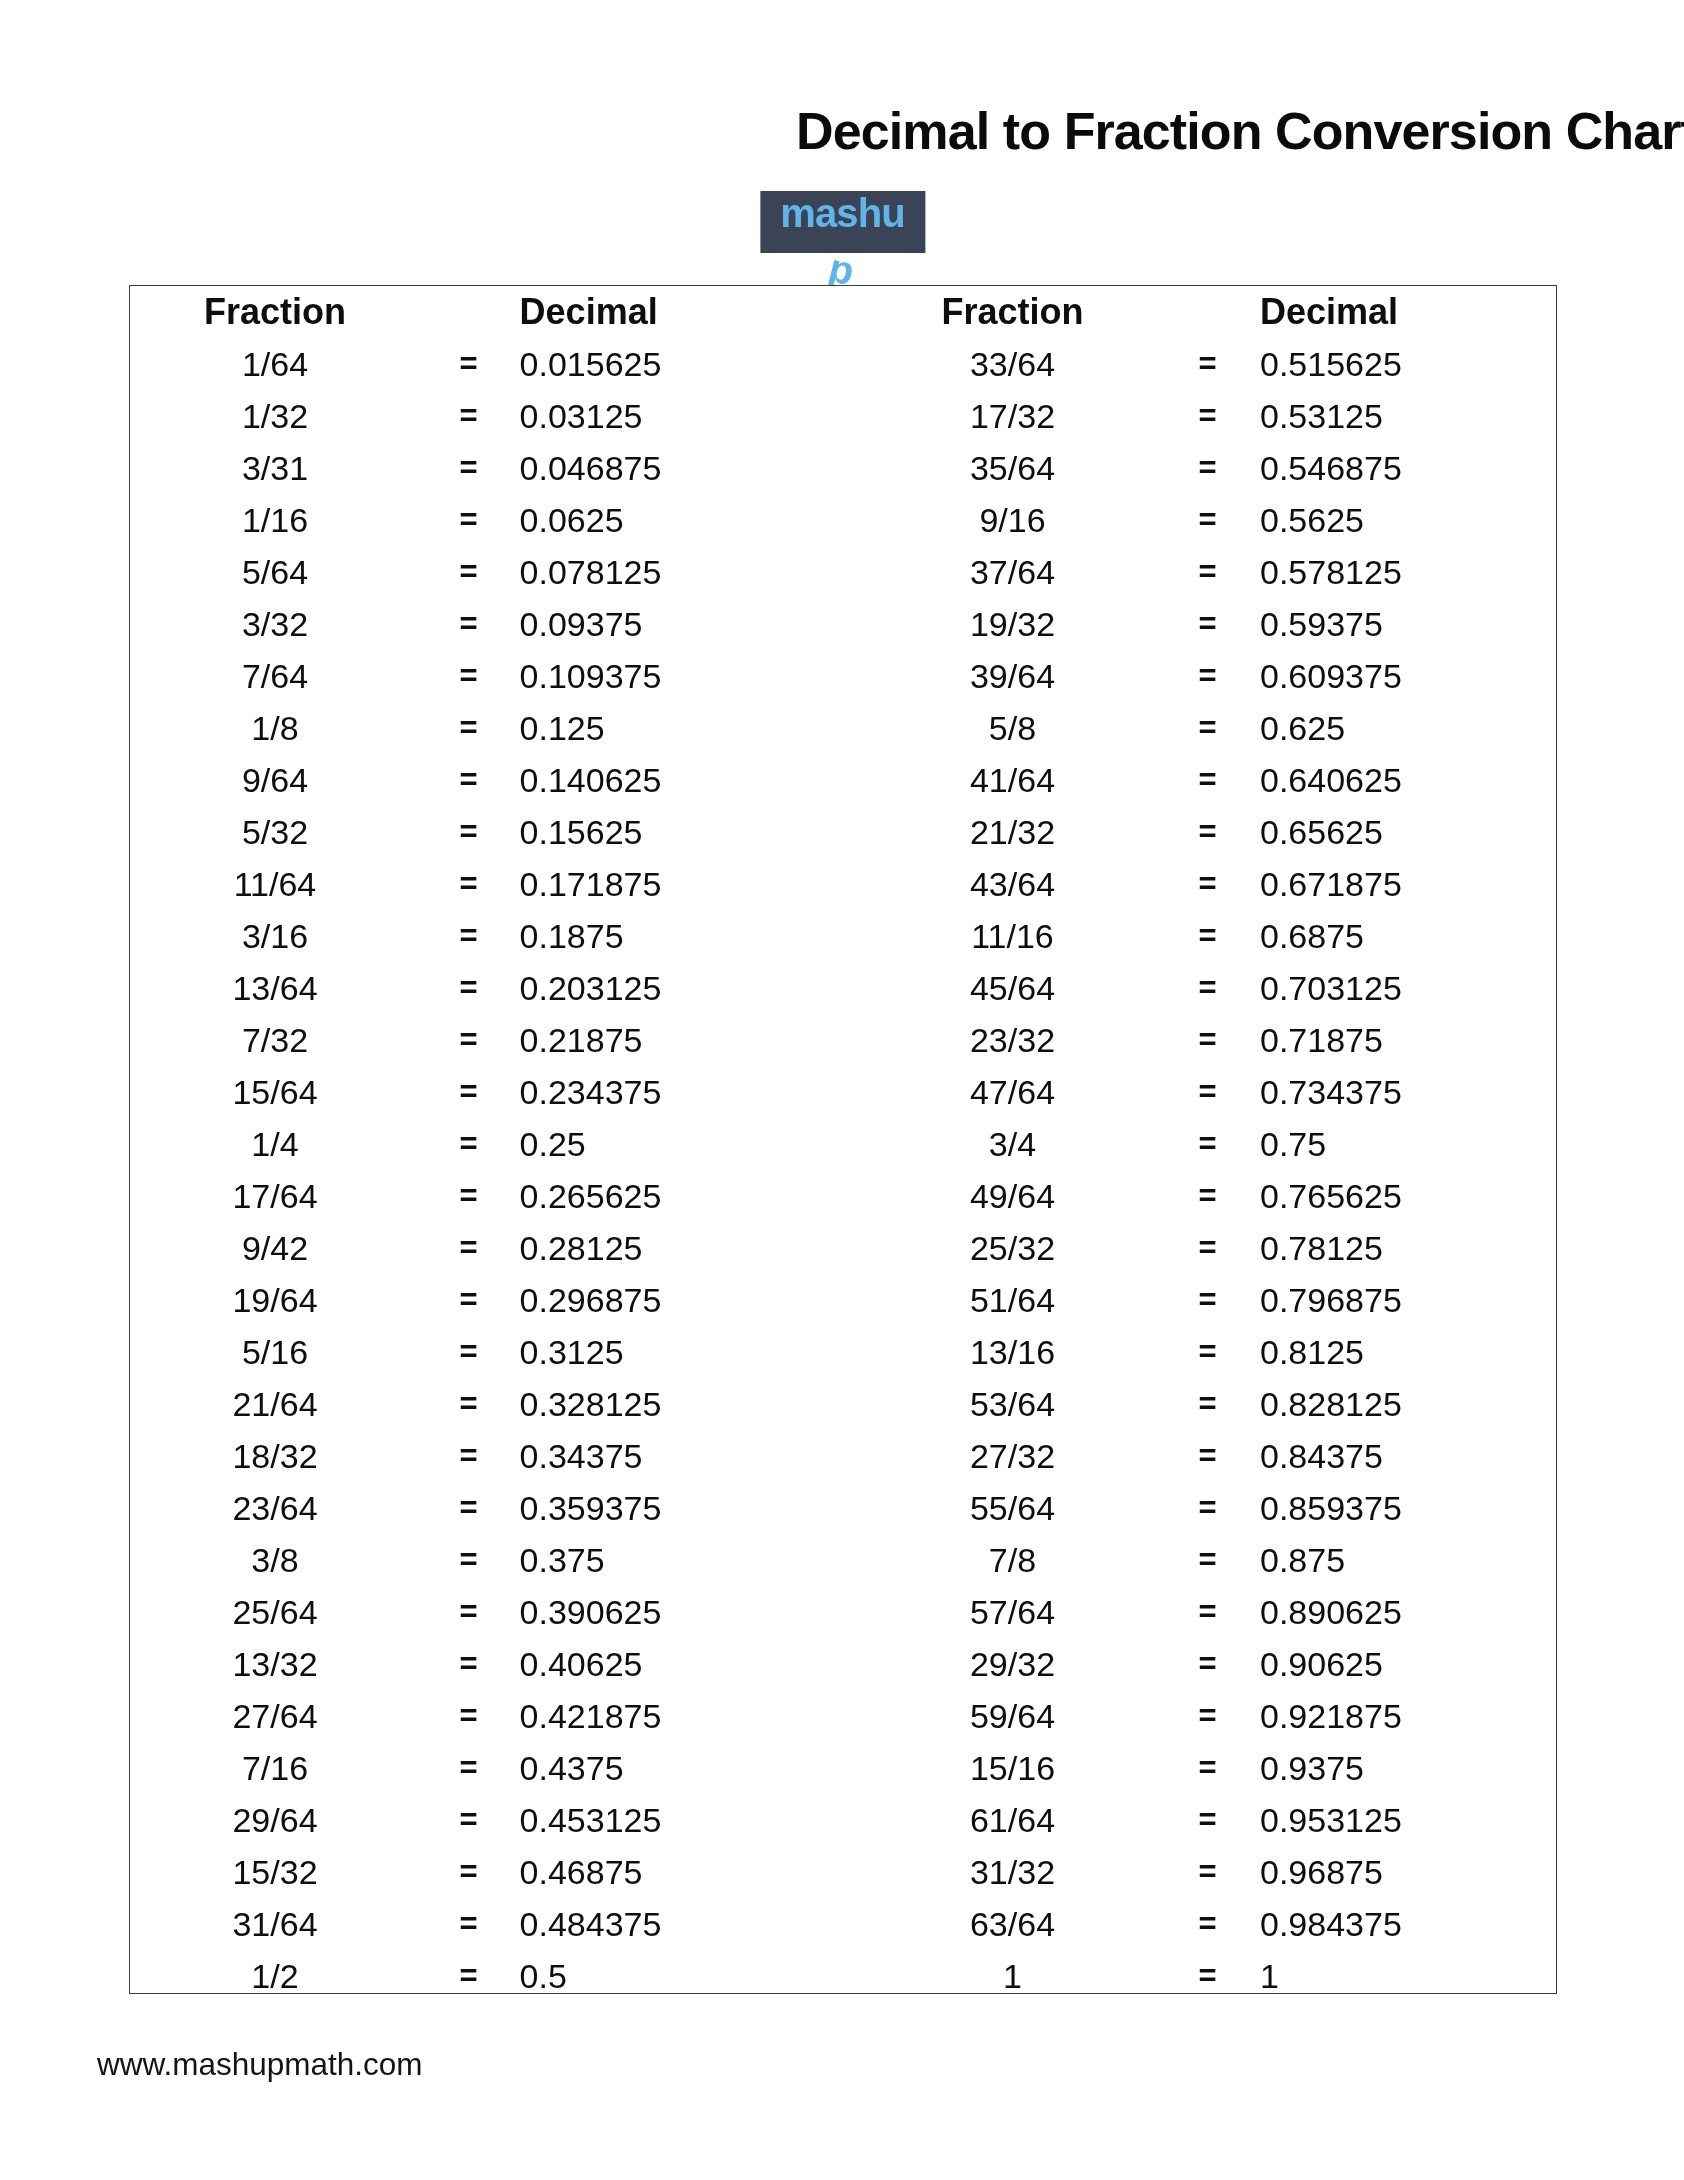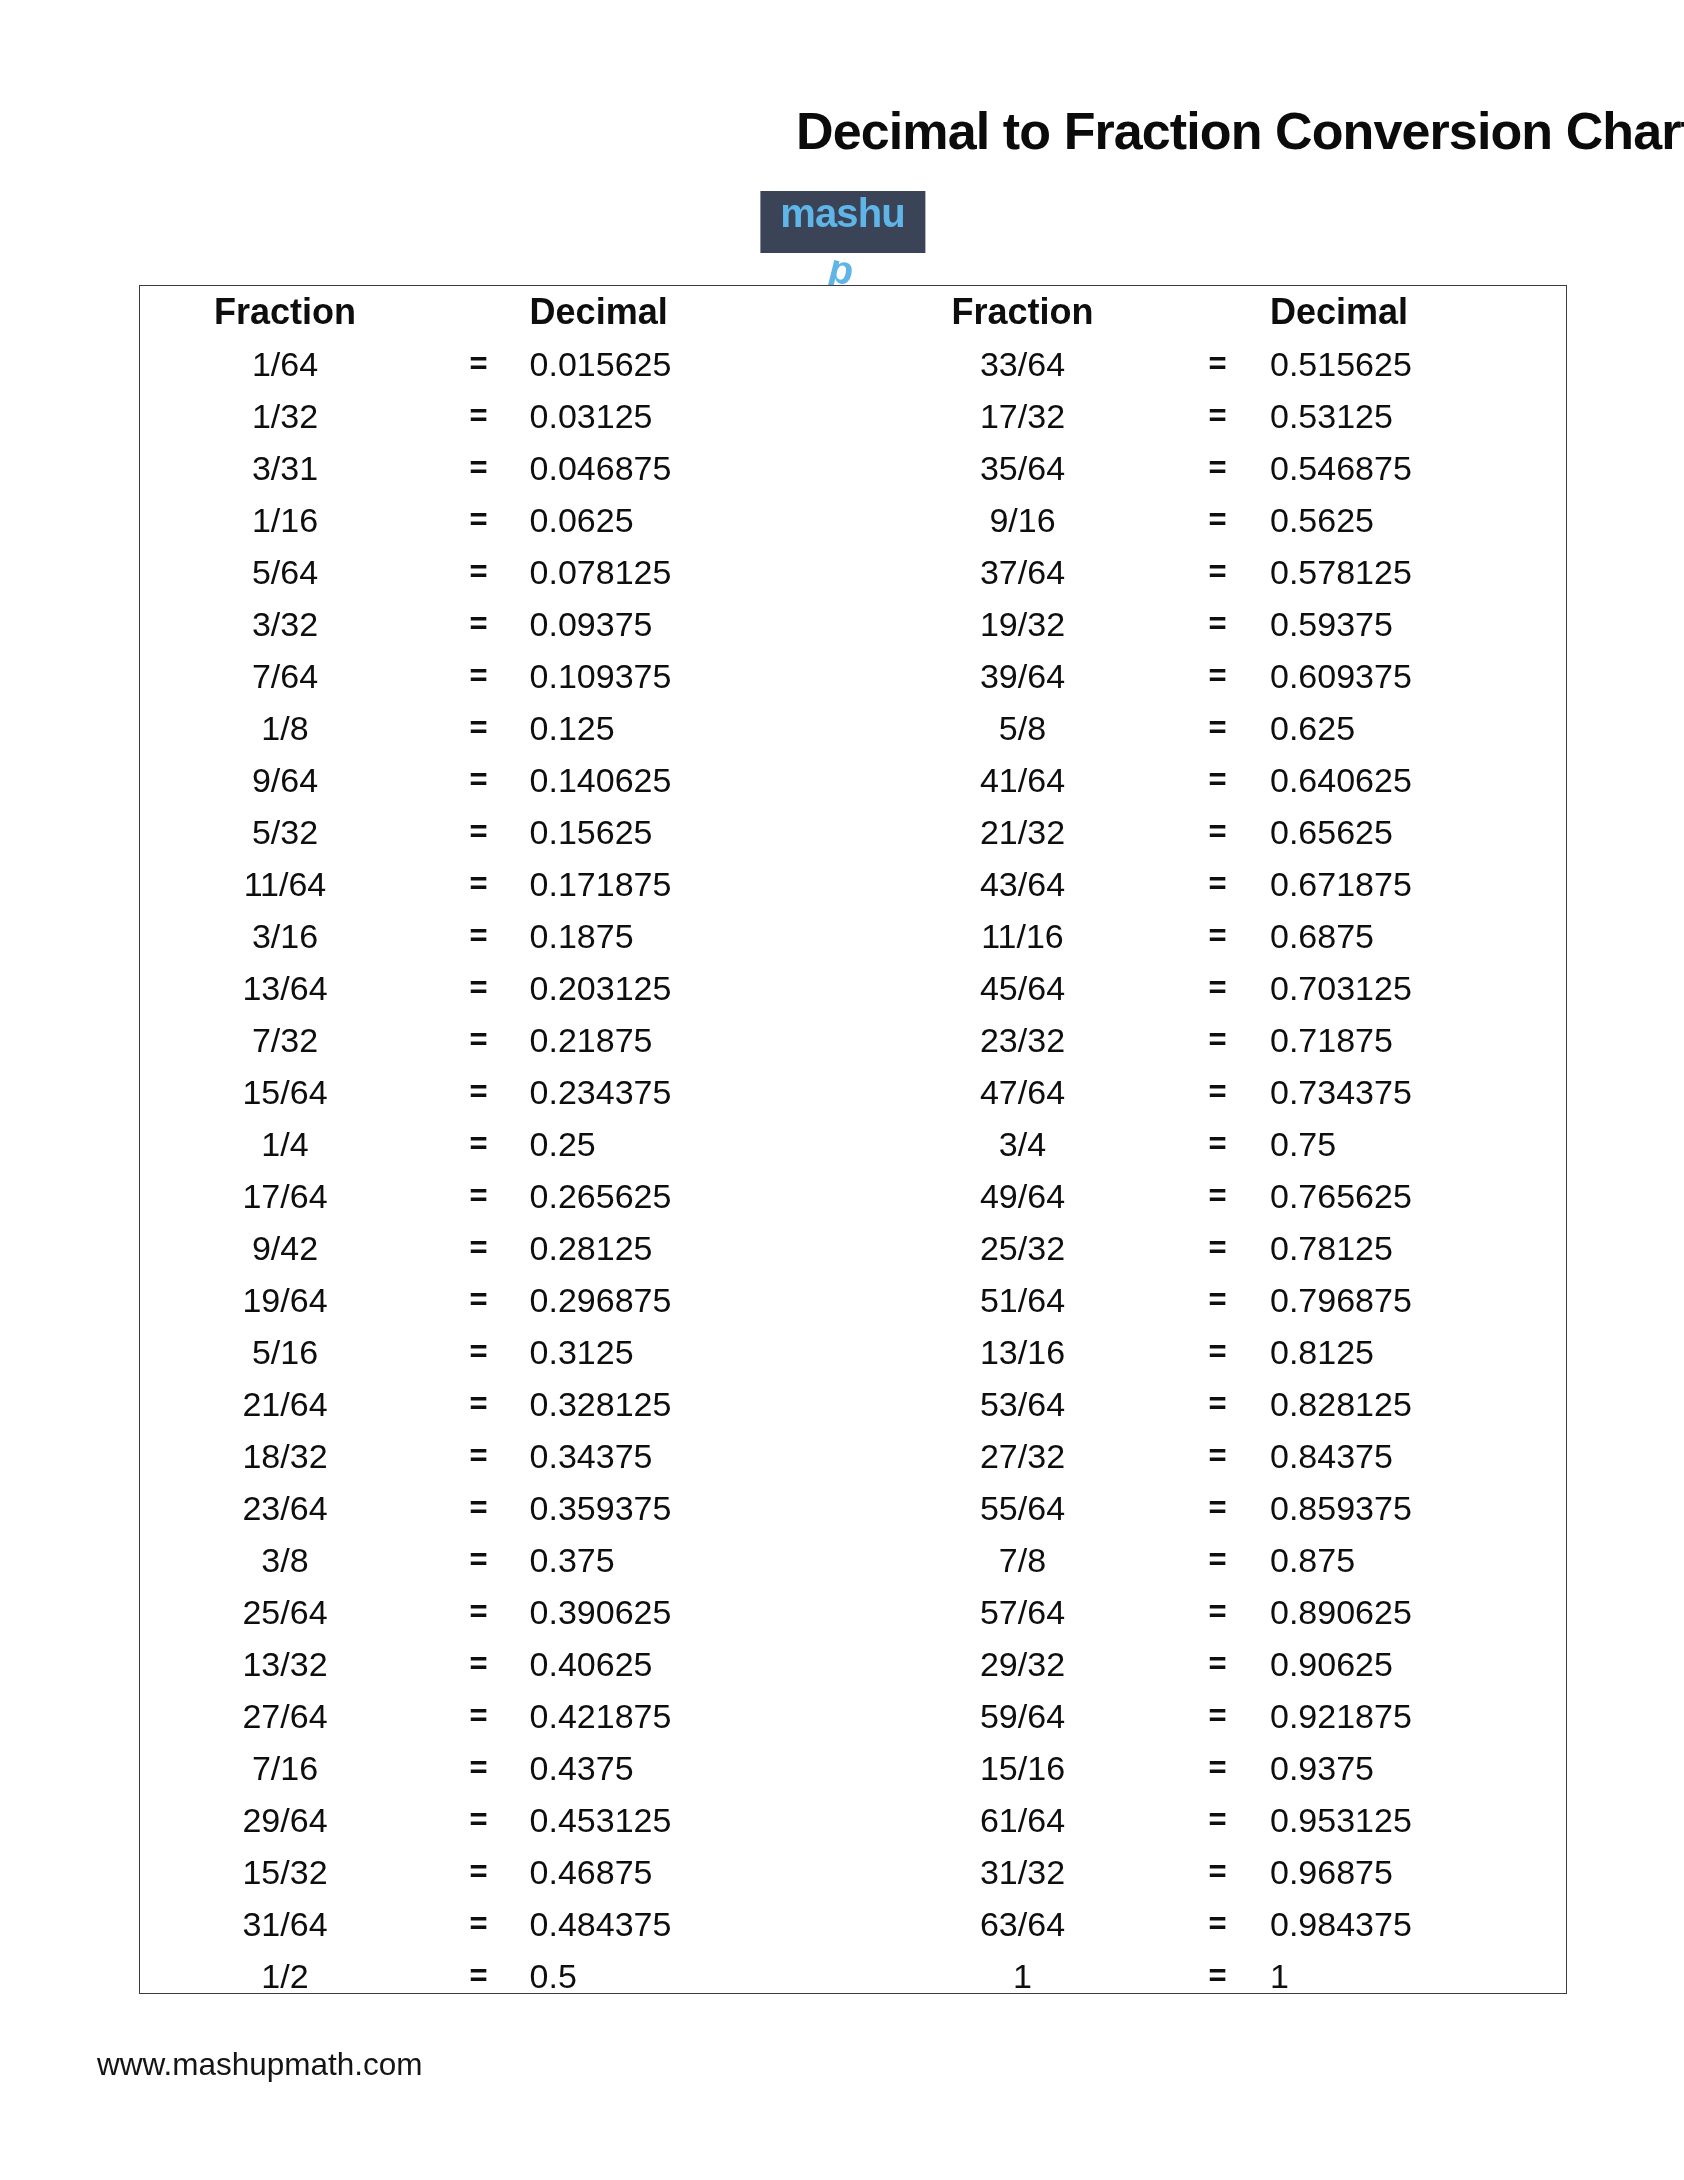--- a/index.html
+++ b/index.html
@@ -62,21 +62,21 @@
     width: 0;
     height: 0;
     border-top: 21px solid transparent;
     border-bottom: 21px solid transparent;
     border-left: 31px solid #e0436b;
     margin-left: 8.5px;
   }
 
   .table-box {
     position: absolute;
-    left: 139px;
+    left: 129px;
     top: 285px;
     width: 1428px;
     height: 1709px;
     border: 1.7px solid #3c3c3c;
     background: #ffffff;
     display: flex;
   }
   .half {
     display: grid;
     grid-auto-rows: 52px;

